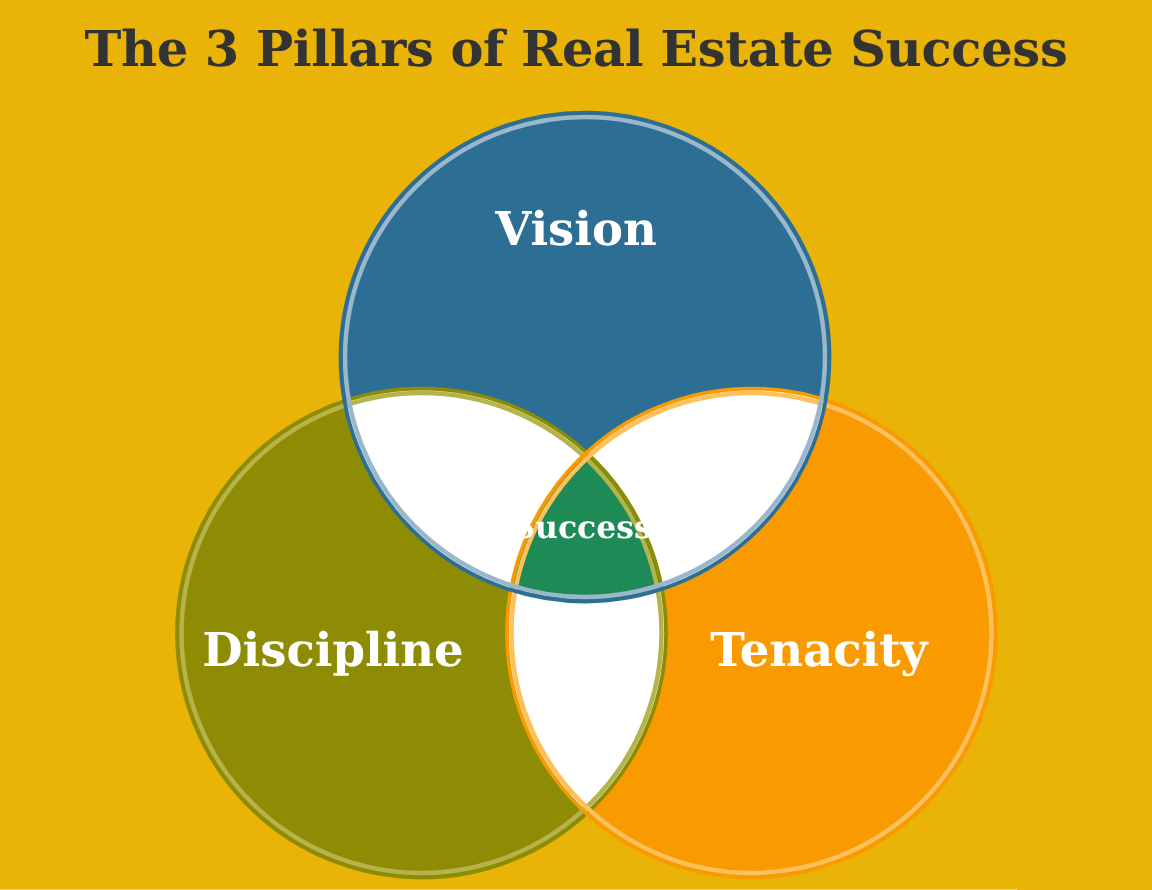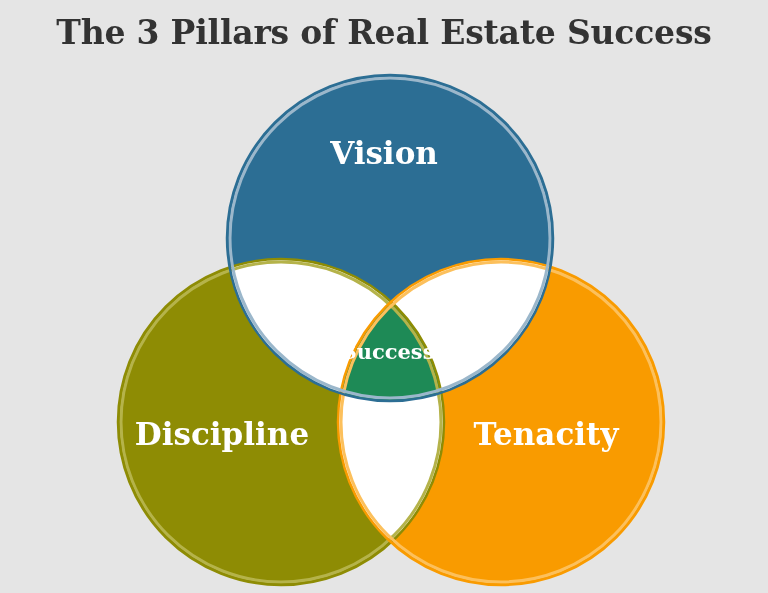--- a/index.html
+++ b/index.html
@@ -53,21 +53,21 @@
     fill: #ffffff;
     text-anchor: middle;
     dominant-baseline: middle;
   }
   .label-major { font-size: 31px; }
   .label-center { font-size: 21px; }
 </style>
 </head>
 <body>
 
-<div id="page" style="background: #e5e5e5;">
+<div id="page" style="background: #eab308;">
 
   <div id="diagram-title" style="color: rgb(51, 51, 51);">The 3 Pillars of Real Estate Success</div>
 
   <div id="venn-wrap">
     <svg class="venn" viewBox="0 0 768 593" xmlns="http://www.w3.org/2000/svg">
       <defs>
         <clipPath id="clip-vision">
             <circle id="def-c-vision" cx="390" cy="238" r="163"></circle>
           </clipPath>
         <clipPath id="clip-discipline">

